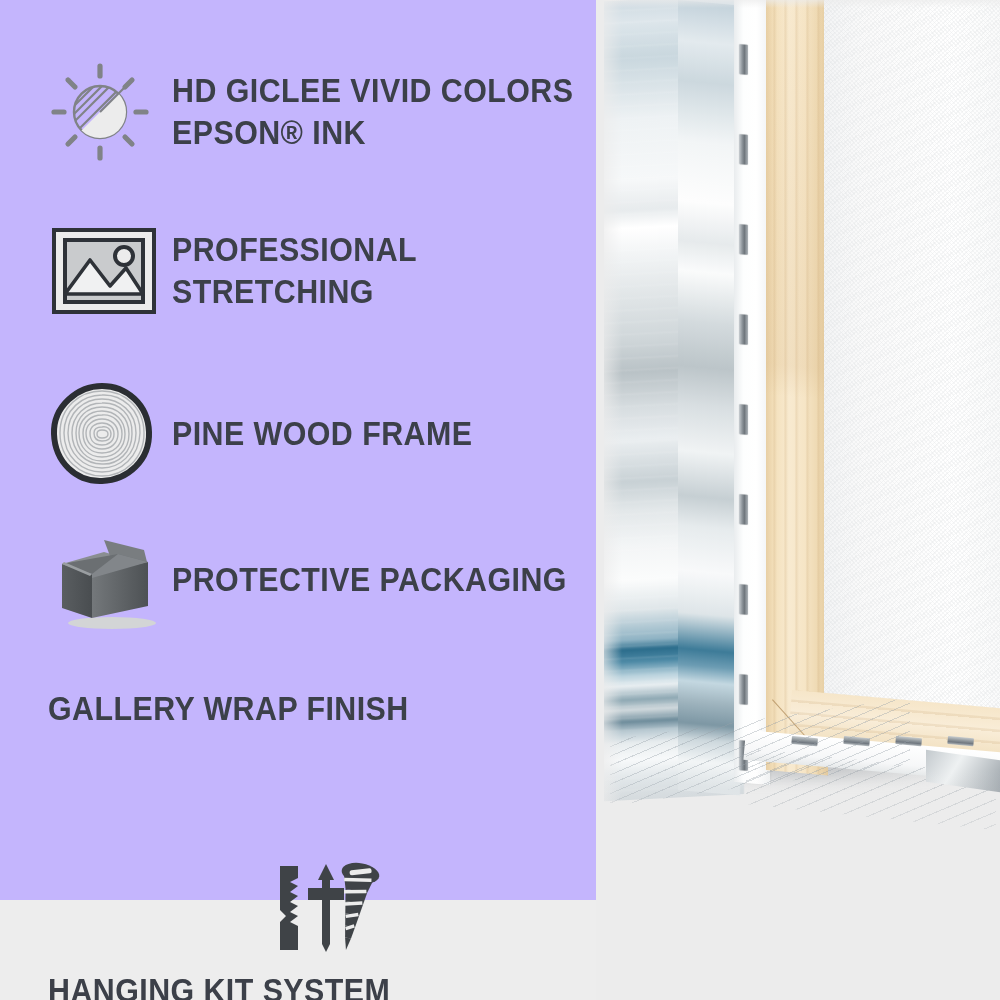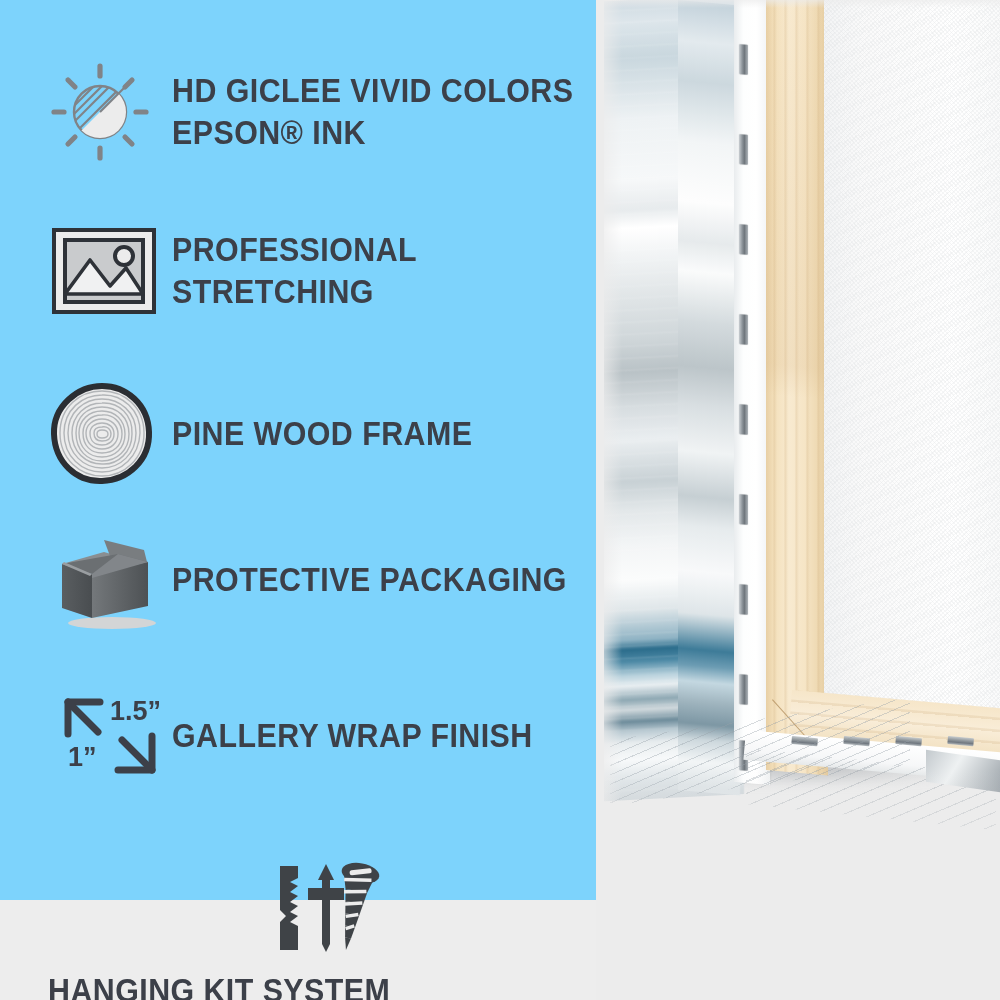--- a/index.html
+++ b/index.html
@@ -9,21 +9,21 @@
     height: 1000px;
     overflow: hidden;
     background: #ededed;
     font-family: "Liberation Sans", sans-serif;
   }
 
   #stage {
     position: relative;
     width: 1000px;
     height: 900px;
-    background: #7dd3fc;
+    background: #c4b5fd;
   }
 
   
   #photo {
     position: absolute;
     left: 596px;
     top: 0;
     width: 404px;
     height: 1000px;
     overflow: hidden;
@@ -485,32 +485,20 @@
           <path d="M44 44 L100 32 L100 76 L44 88 Z" fill="url(#bxB)"></path>
           <path d="M14 34 L44 44 L100 32 L70 24 Z" fill="#6b6f72"></path>
           <path d="M44 44 L70 24 L100 32 L44 48 Z" fill="#82868a"></path>
           <path d="M14 34 L42 46 L44 44 L16 32 Z" fill="#9a9ea1"></path>
         </svg>
       </div>
       <div class="label">PROTECTIVE PACKAGING</div>
     </div>
 
     <div class="feature" id="f5">
-      <div class="icon-box" style="position:relative;width:124px;height:96px;">
-        <svg width="124" height="96" viewBox="0 0 124 96" style="position:absolute;left:0;top:0;">
-          <g stroke="#3c4049" stroke-width="7" stroke-linecap="round" stroke-linejoin="round" fill="none">
-            <path d="M20 46 L20 14 L52 14"></path>
-            <path d="M20 14 L50 44"></path>
-            <path d="M104 48 L104 82 L70 82"></path>
-            <path d="M104 82 L74 52"></path>
-          </g>
-        </svg>
-        <span class="dim-label" style="left:62px;top:8px;">1.5”</span>
-        <span class="dim-label" style="left:20px;top:54px;">1”</span>
-      </div>
       <div class="label">GALLERY WRAP FINISH</div>
     </div>
 
     <div class="feature" id="f6">
       <div class="icon-box">
         <svg width="118" height="96" viewBox="0 0 118 96">
 
           <path d="M12 6 L30 6 L30 18 L22 22 L30 26 L22 32 L30 36 L22 42 L30 46 L22 52 L30 56 L22 62 L30 66 L30 90 L12 90 L12 62 L18 56 L12 50 L12 6 Z" fill="#3f4347"></path>
 
           <path d="M58 4 L66 20 L62 20 L62 28 L76 28 L76 40 L62 40 L62 84 L58 92 L54 84 L54 40 L40 40 L40 28 L54 28 L54 20 L50 20 Z" fill="#3f4347"></path>

